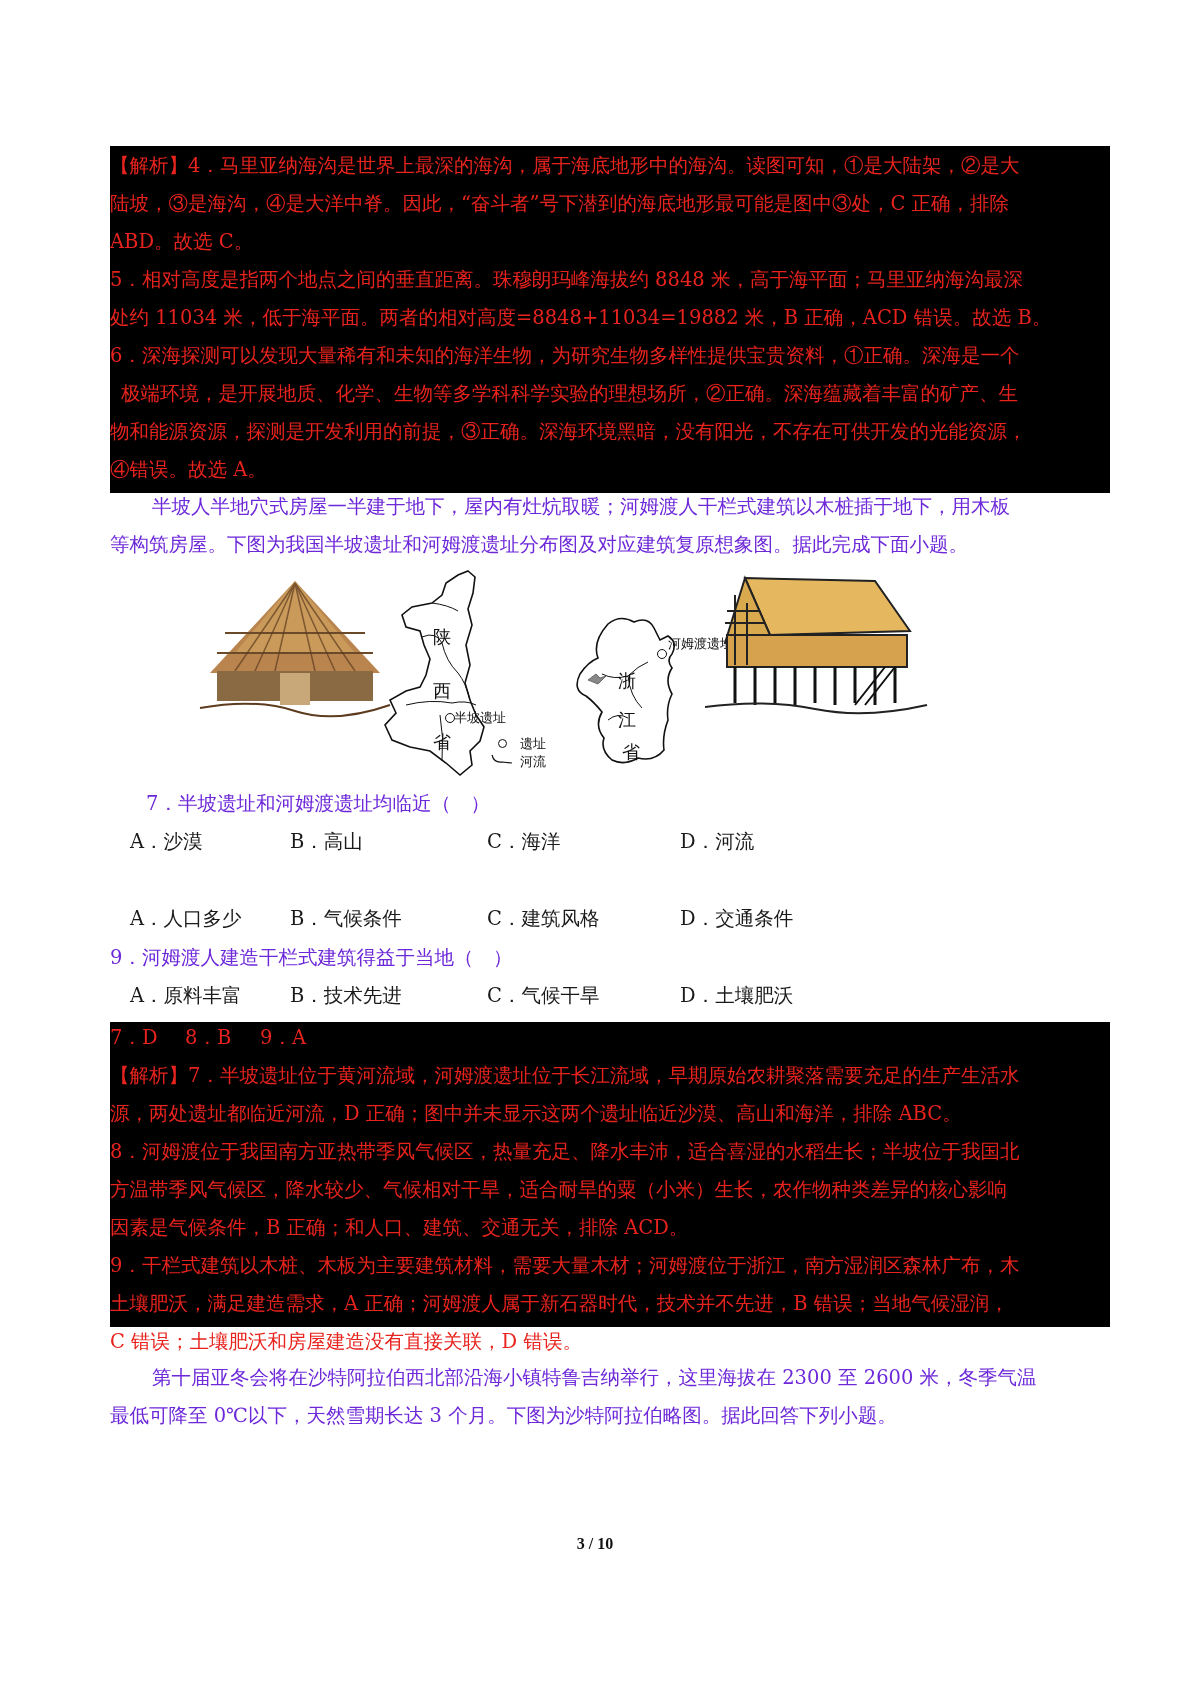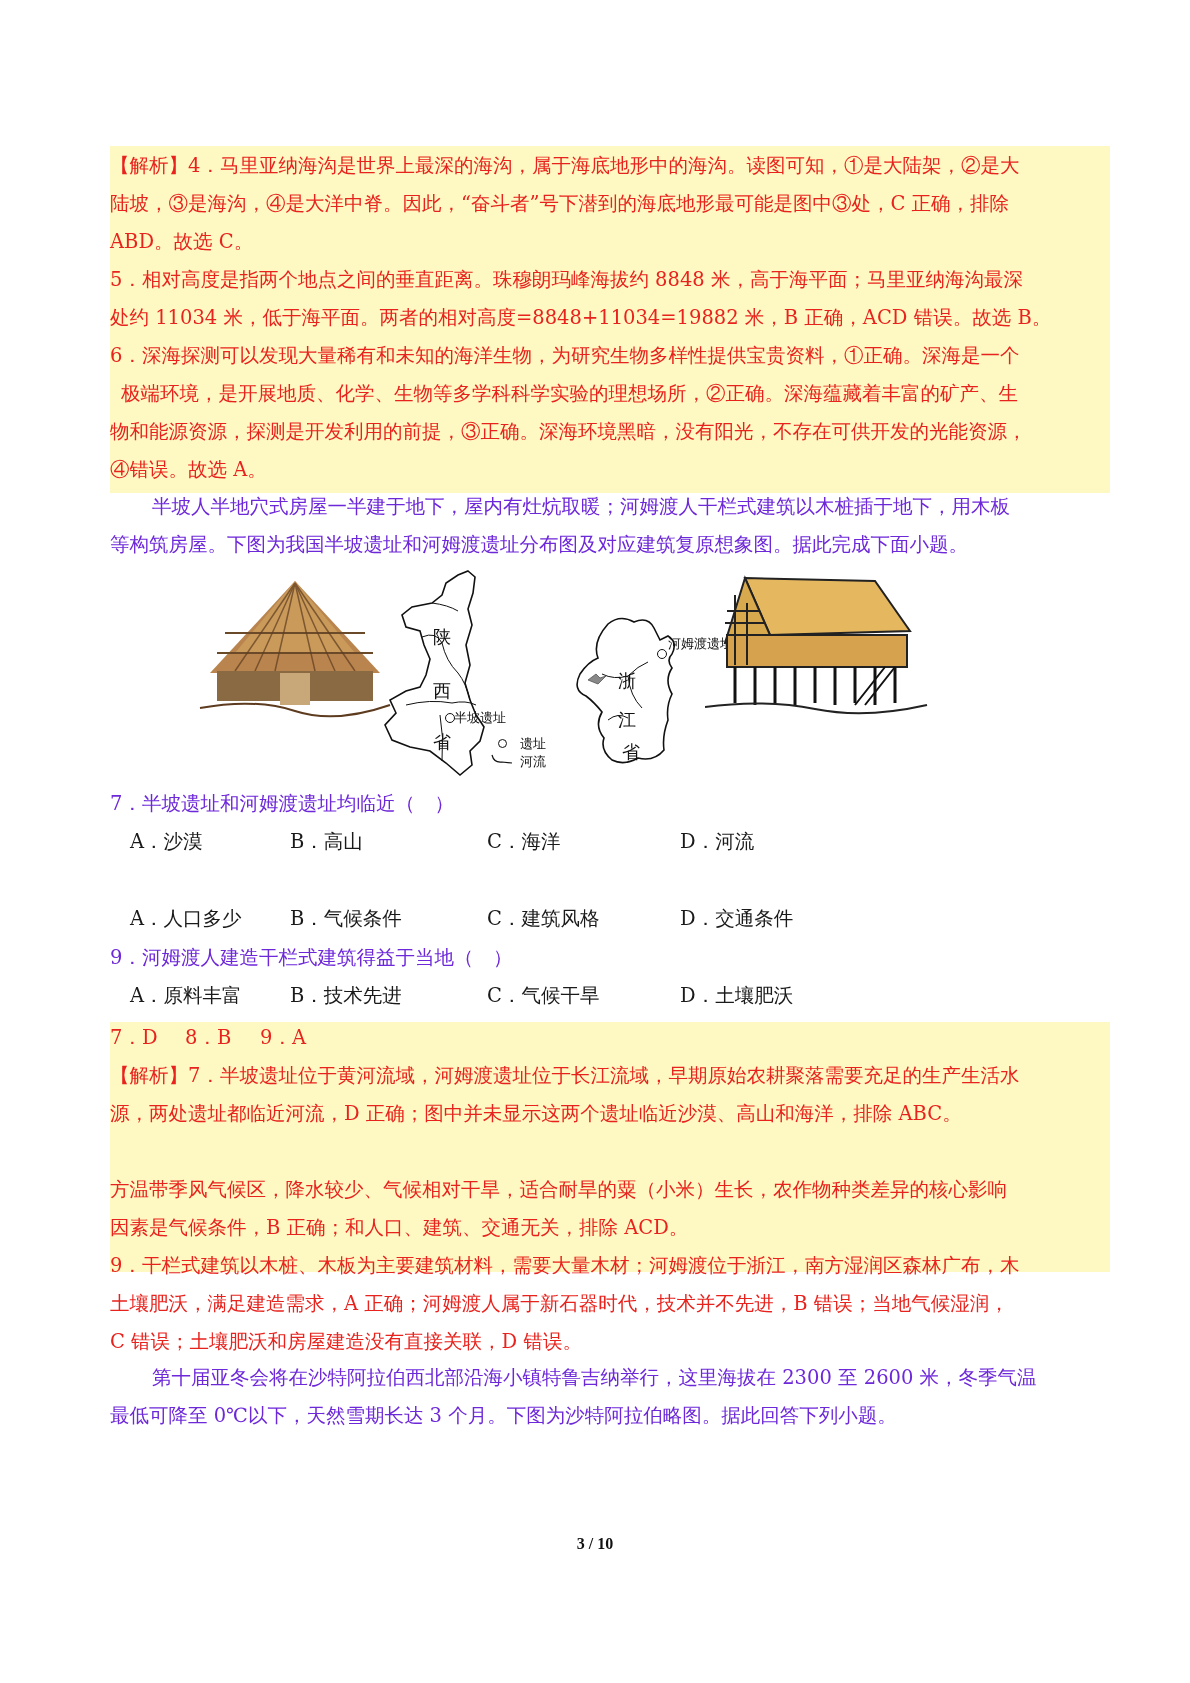--- a/index.html
+++ b/index.html
@@ -1,20 +1,20 @@
 <!DOCTYPE html>
 <html><head>
   <meta charset="utf-8">
   <style>
     html, body { margin: 0; padding: 0; background: #ffffff; }
     body { width: 1190px; height: 1683px; position: relative; overflow: hidden;
            font-family: "DejaVu Serif", "Liberation Serif", serif; }
     .page { position: absolute; left: 0; top: 0; width: 1190px; height: 1683px; }
     .block { position: absolute; left: 110px; width: 1000px; }
-    .shaded { background: #fef9c3; }
+    .shaded { background: #000000; }
     .line { position: absolute; left: 0; white-space: nowrap; font-size: 19.5px; line-height: 24px; }
     .red { color: #e8231d; }
     .black { color: #6d28d9; }
     .opt { position: absolute; font-size: 19.5px; line-height: 24px; color: #1a1a1a; white-space: nowrap; }
     .fig { position: absolute; }
     .maplabel { position: absolute; font-size: 18px; color: #111; font-family: "DejaVu Sans", sans-serif; }
     .mapsmall { position: absolute; font-size: 13px; color: #111; font-family: "DejaVu Sans", sans-serif; white-space: nowrap; }
     .pagenum { position: absolute; left: 0; width: 1190px; top: 1535px; text-align: center;
                font-size: 16px; font-weight: bold; color: #111; font-family: "Liberation Serif", serif; }
   </style>
@@ -108,21 +108,21 @@
         <line x1="150" y1="94" x2="150" y2="130"></line>
           <line x1="170" y1="94" x2="170" y2="132"></line>
         <line x1="190" y1="94" x2="190" y2="130"></line>
       </g>
       <path d="M150,132 L180,94 M160,132 L190,94" stroke="#111" stroke-width="2"></path>
       <path d="M0,134 Q60,126 110,136 T222,132" stroke="#222" stroke-width="2" fill="none"></path>
     </svg>
   </div>
 
   <div class="block" style="top:792px; height:76px;">
-    <div class="line black" style="top:0px;">7．半坡遗址和河姆渡遗址均临近（　）</div>
+    <div class="line black" style="top:0px;margin-left:36px;">7．半坡遗址和河姆渡遗址均临近（　）</div>
     <span class="opt" style="top:38px; left:20px;">A．沙漠</span>
     <span class="opt" style="top:38px; left:180px;">B．高山</span>
     <span class="opt" style="top:38px; left:377px;">C．海洋</span>
     <span class="opt" style="top:38px; left:570px;">D．河流</span>
   </div>
 
   <div class="block" style="top:869px; height:76px;">
     <span class="opt" style="top:38px; left:20px;">A．人口多少</span>
     <span class="opt" style="top:38px; left:180px;">B．气候条件</span>
     <span class="opt" style="top:38px; left:377px;">C．建筑风格</span>
@@ -130,26 +130,27 @@
   </div>
 
   <div class="block" style="top:946px; height:76px;">
     <div class="line black" style="top:0px;">9．河姆渡人建造干栏式建筑得益于当地（　）</div>
     <span class="opt" style="top:38px; left:20px;">A．原料丰富</span>
     <span class="opt" style="top:38px; left:180px;">B．技术先进</span>
     <span class="opt" style="top:38px; left:377px;">C．气候干旱</span>
     <span class="opt" style="top:38px; left:570px;">D．土壤肥沃</span>
   </div>
 
-  <div class="block shaded" style="top:1022px; height:250px;">
+  <div class="block shaded" style="top:1022px; height:305px;">
     <div class="line red" style="top:4px; left:0px;">7．D</div>
     <div class="line red" style="top:4px; left:75px;text-align:right;">8．B</div>
     <div class="line red" style="top:4px; left:150px;">9．A</div>
     <div class="line red" style="top:42px;">【解析】7．半坡遗址位于黄河流域，河姆渡遗址位于长江流域，早期原始农耕聚落需要充足的生产生活水</div>
     <div class="line red" style="top:80px;">源，两处遗址都临近河流，D 正确；图中并未显示这两个遗址临近沙漠、高山和海洋，排除 ABC。</div>
+    <div class="line red" style="top:118px;">8．河姆渡位于我国南方亚热带季风气候区，热量充足、降水丰沛，适合喜湿的水稻生长；半坡位于我国北</div>
     <div class="line red" style="top:194px;">因素是气候条件，B 正确；和人口、建筑、交通无关，排除 ACD。</div>
     <div class="line red" style="top:156px;">方温带季风气候区，降水较少、气候相对干旱，适合耐旱的粟（小米）生长，农作物种类差异的核心影响</div>
     <div class="line red" style="top:232px;">9．干栏式建筑以木桩、木板为主要建筑材料，需要大量木材；河姆渡位于浙江，南方湿润区森林广布，木</div>
     <div class="line red" style="top:270px;">土壤肥沃，满足建造需求，A 正确；河姆渡人属于新石器时代，技术并不先进，B 错误；当地气候湿润，</div>
     <div class="line red" style="top:308px;">C 错误；土壤肥沃和房屋建造没有直接关联，D 错误。</div>
   </div>
 
   <div class="block" style="top:1366px; height:70px;">
     <div class="line black" style="top:0px; left:42px;">第十届亚冬会将在沙特阿拉伯西北部沿海小镇特鲁吉纳举行，这里海拔在 2300 至 2600 米，冬季气温</div>
     <div class="line black" style="top:38px;">最低可降至 0℃以下，天然雪期长达 3 个月。下图为沙特阿拉伯略图。据此回答下列小题。</div>

